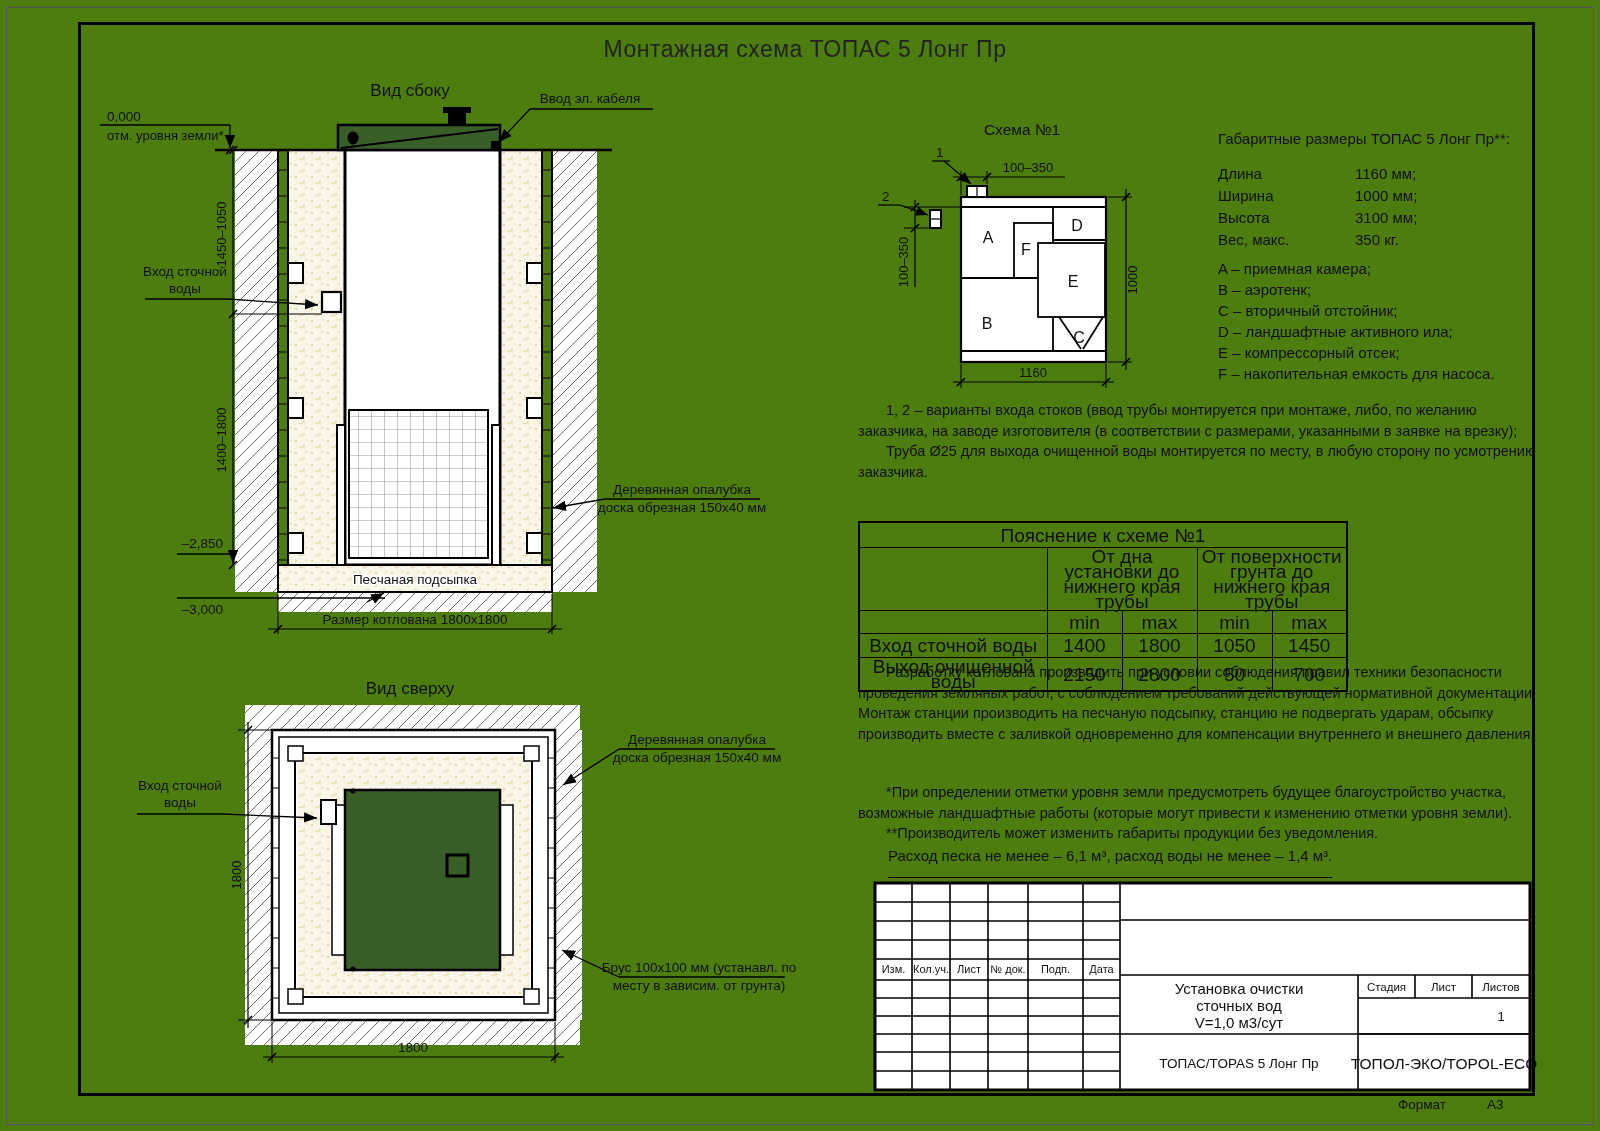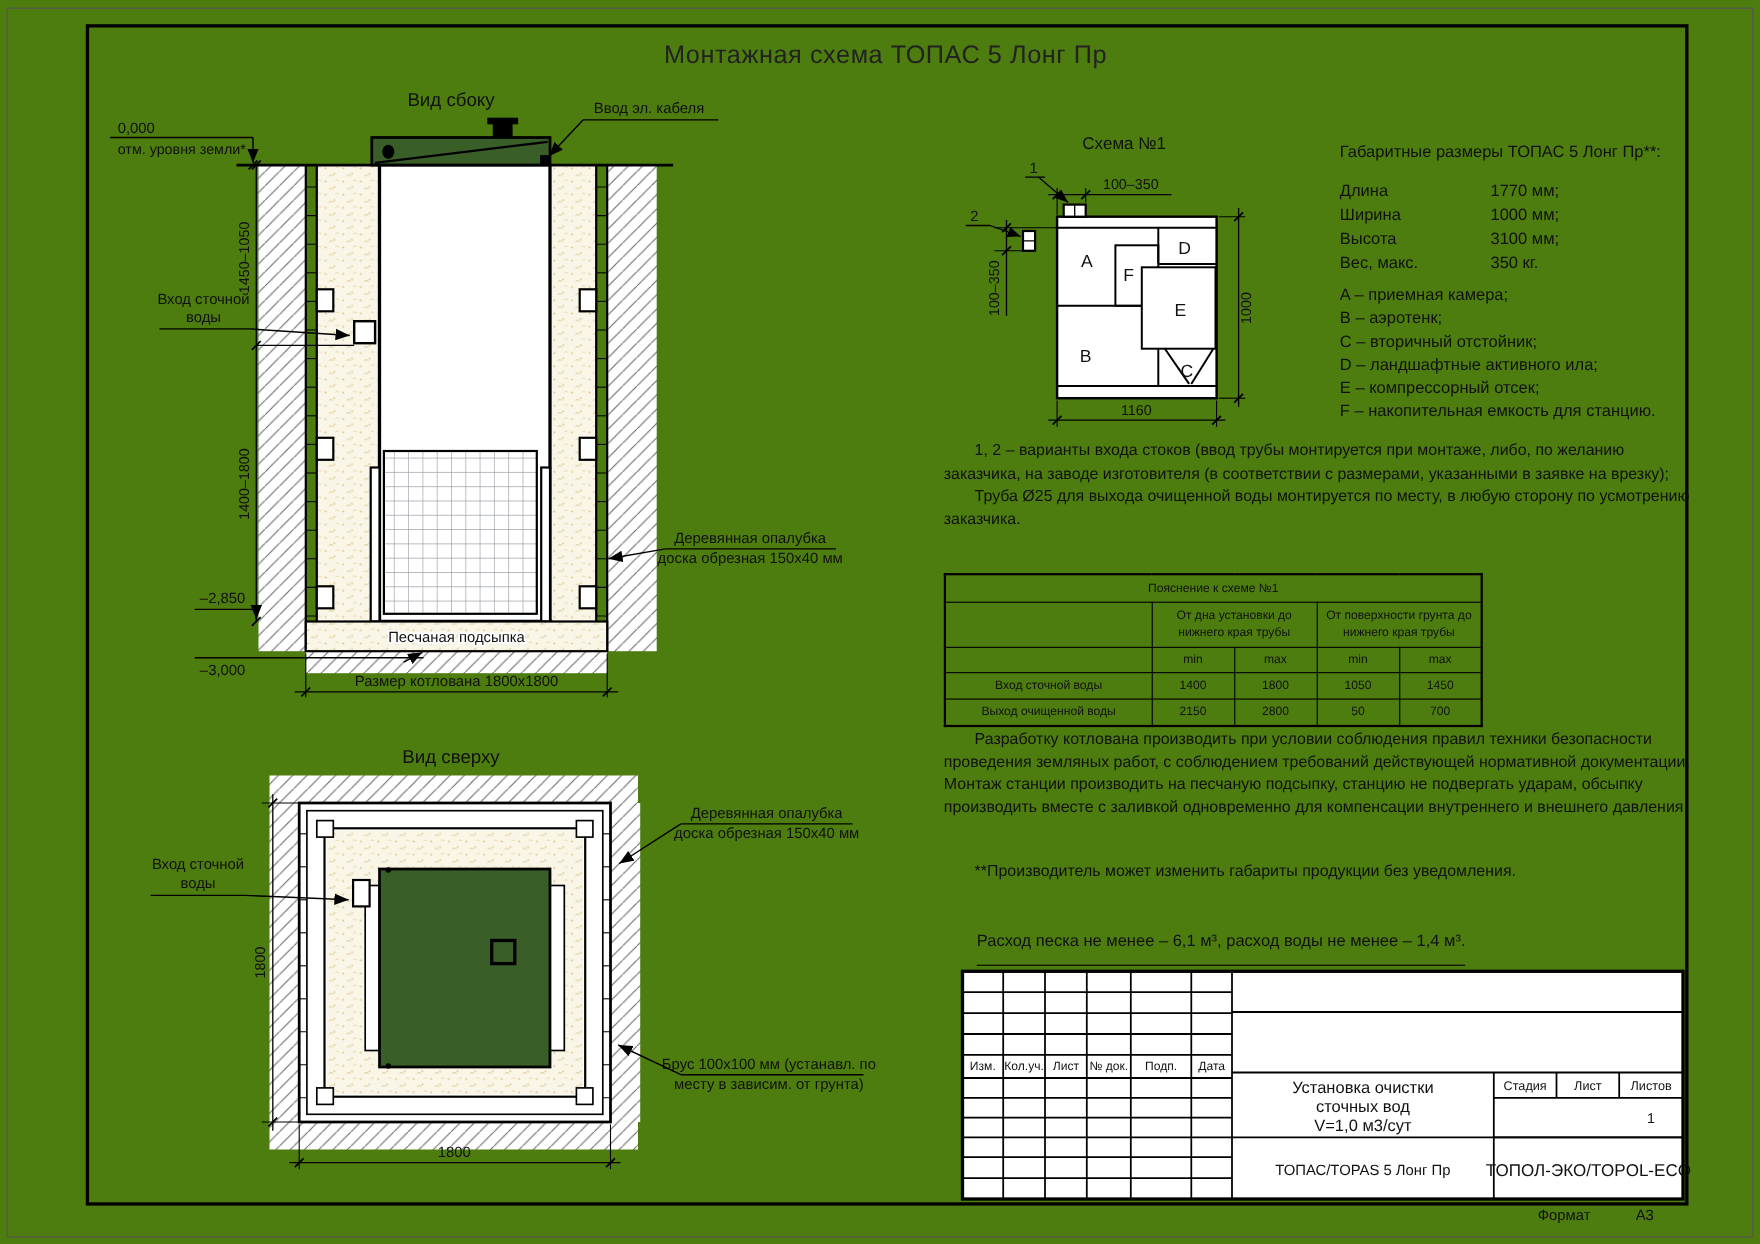--- a/index.html
+++ b/index.html
@@ -10,21 +10,21 @@
   .abs{position:absolute;}
   .sheet-title{position:absolute;left:78px;top:36px;width:1454px;text-align:center;
                font-size:23px;letter-spacing:0.5px;color:#222;}
   .tblock{position:absolute;font-size:14.5px;line-height:20.5px;color:#111;}
   .tblock p{margin:0;text-indent:28px;}
   .specs-title{font-size:15px;margin-bottom:16px;}
   .specs-row{display:flex;font-size:15px;line-height:22px;}
   .specs-row .lab{width:137px;}
   .legend-line{font-size:15px;line-height:21px;}
   .note-underline{display:inline-block;border-bottom:1.5px solid #000;padding-bottom:13px;font-size:15px;text-align:center;}
-  table.expl{border-collapse:collapse;table-layout:fixed;font-size:11px;}
+  table.expl{border-collapse:collapse;table-layout:fixed;font-size:19px;}
   table.expl td{border:1.6px solid #000;text-align:center;vertical-align:middle;padding:1px 2px;line-height:15px;}
   table.expl{border:2.5px solid #000;}
   .fmt{position:absolute;font-size:13.5px;color:#111;}
   svg text{fill:#111;font-family:"Liberation Sans",sans-serif;}
   .halo{paint-order:stroke;stroke:#fff;stroke-width:3px;}
 </style>
 </head>
 <body>
 
 <div id="sheet">
@@ -347,21 +347,21 @@
       <line x1="97" y1="271" x2="105" y2="263" stroke="#000" stroke-width="1.6"></line>
       <line x1="242" y1="271" x2="250" y2="263" stroke="#000" stroke-width="1.6"></line>
       <text x="173" y="262" font-size="13" text-anchor="middle">1160</text>
     </g>
   </svg>
 
   <div class="abs" style="left:1218px;top:130px;width:310px">
     <div class="specs-title">Габаритные размеры ТОПАС 5 Лонг Пр**:</div>
     <div class="specs-row">
         <span class="lab">Длина</span>
-        <span>1770 мм;</span>
+        <span>1160 мм;</span>
       </div>
     <div class="specs-row">
         <span class="lab">Ширина</span>
         <span>1000 мм;</span>
       </div>
     <div class="specs-row">
         <span class="lab">Высота</span>
         <span>3100 мм;</span>
       </div>
     <div class="specs-row">
@@ -369,21 +369,21 @@
         <span>350 кг.</span>
       </div>
   </div>
 
   <div class="abs" style="left:1218px;top:258px;width:330px">
     <div class="legend-line">A – приемная камера;</div>
     <div class="legend-line">B – аэротенк;</div>
     <div class="legend-line">C – вторичный отстойник;</div>
     <div class="legend-line">D – ландшафтные активного ила;</div>
     <div class="legend-line">E – компрессорный отсек;</div>
-    <div class="legend-line">F – накопительная емкость для станцию.</div>
+    <div class="legend-line">F – накопительная емкость для насоса.</div>
   </div>
 
   <div class="tblock" style="left:858px;top:400px;width:678px">
     <p>1, 2 – варианты входа  стоков (ввод трубы монтируется при монтаже, либо, по желанию заказчика, на заводе изготовителя (в соответствии с размерами, указанными в заявке на врезку);</p>
     <p>Труба Ø25 для выхода очищенной воды монтируется по месту, в любую сторону по усмотрению заказчика.</p>
   </div>
 
   <table class="expl abs" style="left:858px;top:521px">
     <colgroup>
         <col style="width:188px">
@@ -422,20 +422,21 @@
       <td>50</td>
       <td>700</td>
     </tr>
   </tbody>
     </table>
 
   <div class="tblock" style="left:858px;top:662px;width:680px">
     <p>Разработку котлована производить при условии соблюдения правил техники безопасности проведения земляных работ, с соблюдением требований действующей нормативной документации. Монтаж станции производить на песчаную подсыпку, станцию не подвергать ударам, обсыпку производить вместе с заливкой одновременно для компенсации внутреннего и внешнего давления.</p>
   </div>
   <div class="tblock" style="left:858px;top:782px;width:680px">
+    <p>*При определении отметки уровня земли предусмотреть будущее благоустройство участка, возможные ландшафтные работы (которые могут привести к изменению отметки уровня земли).</p>
     <p>**Производитель может изменить габариты продукции без уведомления.</p>
   </div>
   <div class="abs" style="left:888px;top:847px">
     <span class="note-underline">Расход песка не менее – 6,1 м³, расход воды не менее – 1,4 м³.</span>
   </div>
 
   <svg class="abs" style="left:870px;top:878px" width="670" height="225">
     <rect x="5" y="5" width="655" height="207" fill="#fff" stroke="#000" stroke-width="3"></rect>
     <g stroke="#000" stroke-width="1.6">
 

